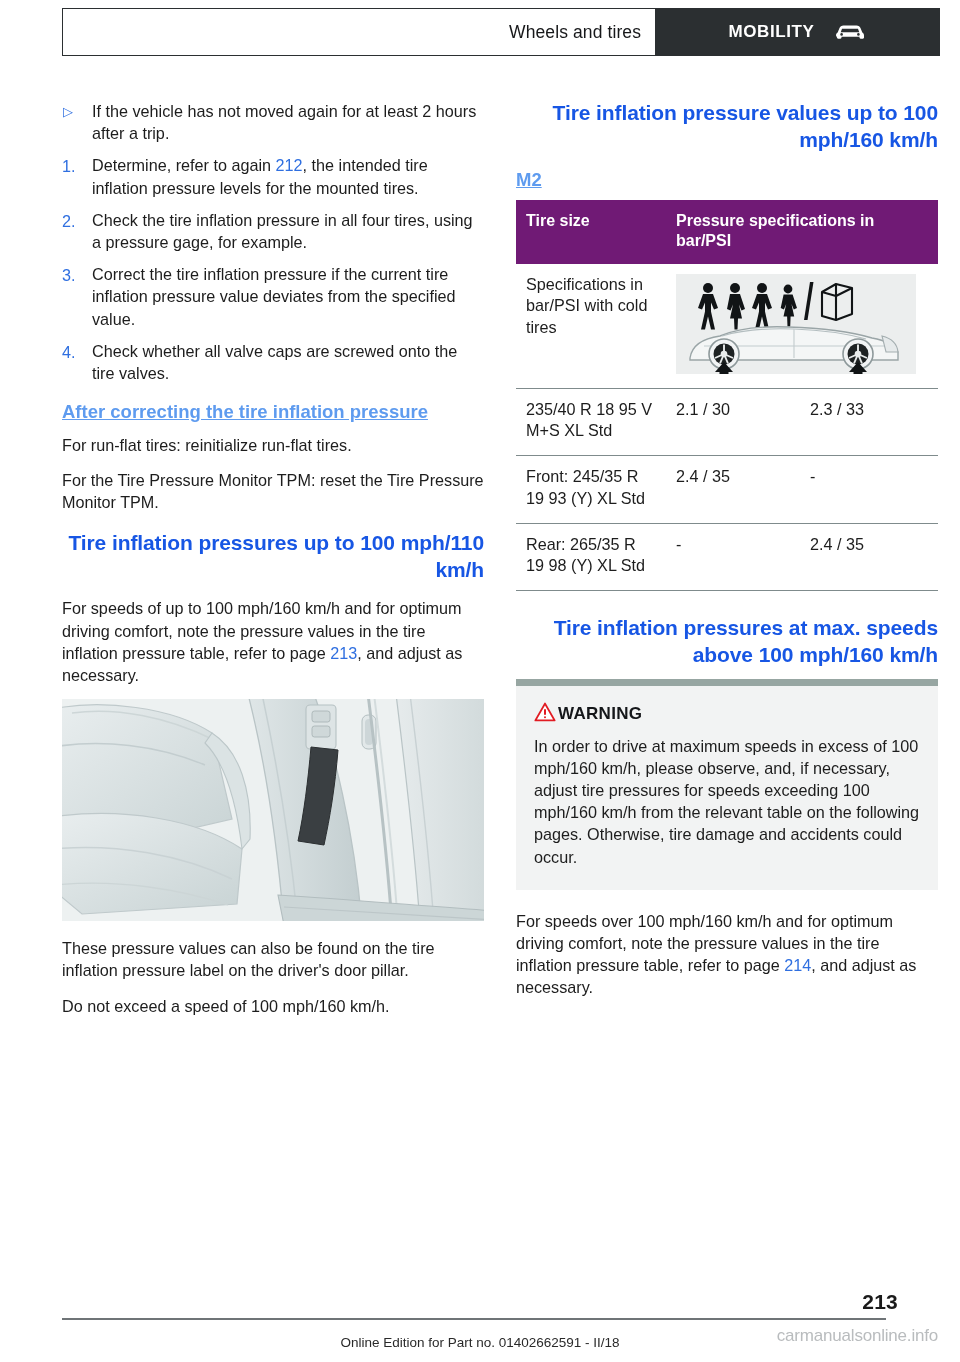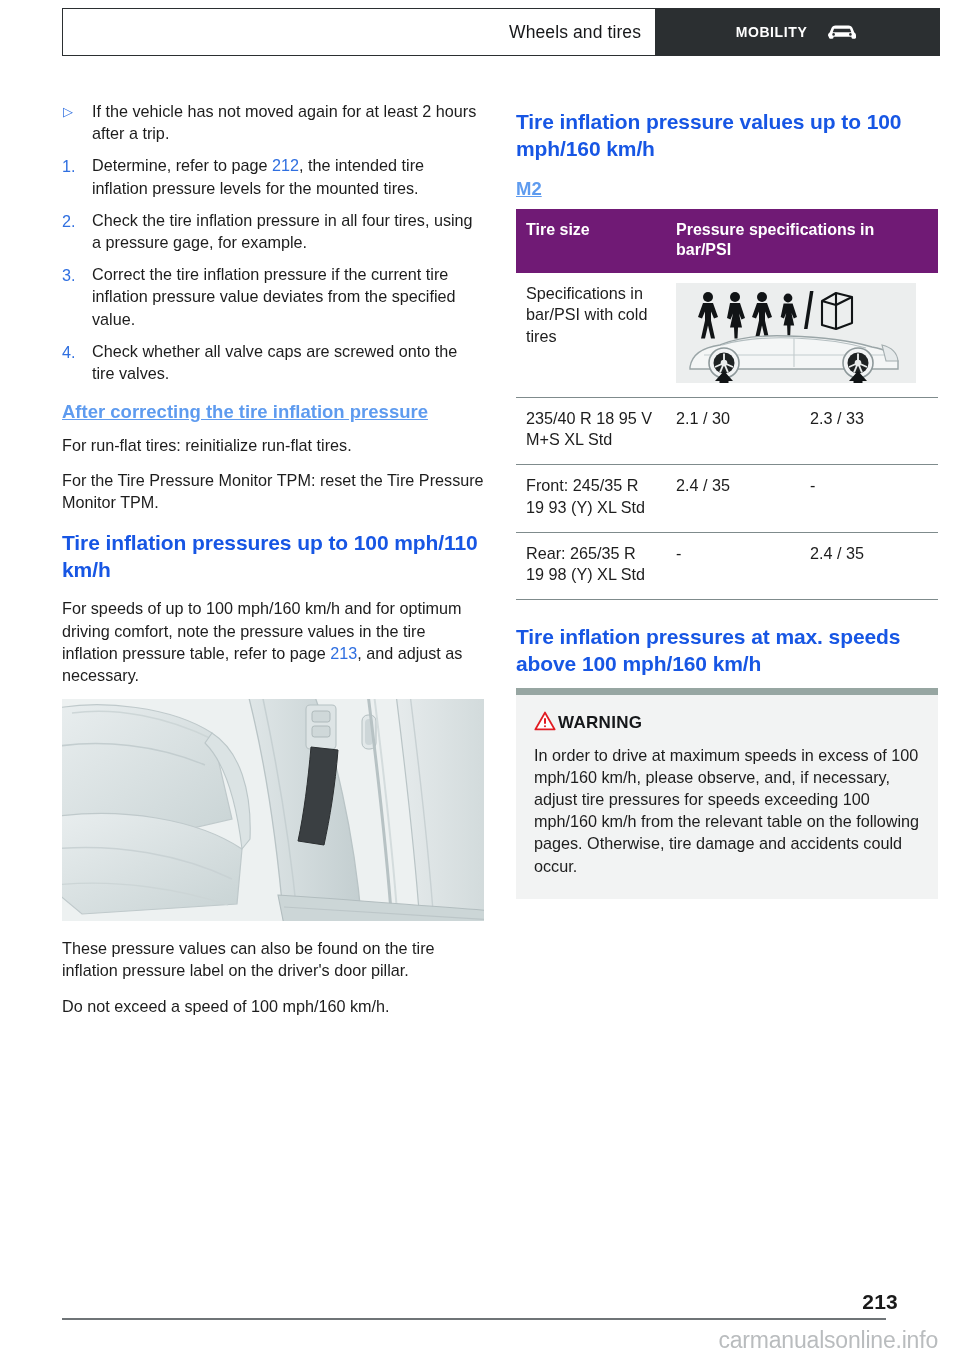--- a/index.html
+++ b/index.html
@@ -18,33 +18,33 @@
     background: #fff; display: flex; align-items: center; justify-content: flex-end;
     padding-right: 14px;
     padding-left: 8px;
   }
   .header-left .chaptext { font-size: 17.5px; color: #17181a; letter-spacing: .1px; }
   .header-right {
     width: 285px; background: #2b2f31; display: flex; align-items: center;
     justify-content: center; gap: 18px; border: 1.6px solid #2b2f31;
   }
   .header-right .sectext {
-    color: #fff; font-size: 14px; font-weight: bold; letter-spacing: .6px;
+    color: #fff; font-size: 17px; font-weight: bold; letter-spacing: .6px;
   }
   .car-icon svg { display: block; }
 
   
   .col { position: absolute; top: 100px; width: 422px; }
   .col-left  { left: 62px; }
   .col-right { left: 516px; }
 
   
   h1.head-main {
     font-size: 21px; font-weight: bold; line-height: 1.28;
-    color: #1756e4; margin: 9px 0 14px 0; letter-spacing: -.1px;
+    color: #1756e4; margin: 0 0 14px 0; letter-spacing: -.1px; text-align: right;
   }
   h2.head-sub {
     font-size: 18.5px; font-weight: bold; line-height: 1.3;
     color: #5e9bef; margin: 0 0 10px 0; text-decoration: underline;
   }
   h2.head-sub.tight { margin-bottom: 8px; }
   p.body {
     font-size: 16.2px; line-height: 1.37; color: #1d1d1d; margin: 0 0 13px 0;
   }
   .pageref { color: #2f6fe0; }
@@ -102,22 +102,22 @@
   }
   .footrule {
     position: absolute; left: 62px; bottom: 42px; width: 824px;
     height: 1.6px; background: #6f7477;
   }
   .footline {
     position: absolute; left: 0; bottom: 12px; width: 960px; text-align: center;
     font-size: 13.5px; color: #2a2a2a;
   }
   .watermark {
-    position: absolute; right: 22px; bottom: 8px;
-    font-size: 23px; color: #b9bcbe; letter-spacing: -.2px;
+    position: absolute; right: 22px; bottom: 16px;
+    font-size: 17px; color: #b9bcbe; letter-spacing: -.2px;
   }
 </style>
 </head>
 <body>
 
 <div class="page">
 
   <div class="header">
     <div class="header-left">
       <span class="chaptext">Wheels and tires</span>
@@ -140,21 +140,21 @@
     <ul class="bullets">
       <li class="li-row">
         <span class="li-mark tri">▷</span>
         <span class="li-text">If the vehicle has not moved again for at least 2 hours after a trip.</span>
       </li>
     </ul>
 
     <ol class="steps">
       <li class="li-row">
         <span class="li-mark">1.</span>
-        <span class="li-text"><span>Determine, refer to page </span><span class="pageref">212</span><span>, the intended tire inflation pressure levels for the mounted tires.</span></span>
+        <span class="li-text"><span>Determine, refer to again </span><span class="pageref">212</span><span>, the intended tire inflation pressure levels for the mounted tires.</span></span>
       </li>
       <li class="li-row">
         <span class="li-mark">2.</span>
         <span class="li-text">Check the tire inflation pressure in all four tires, using a pressure gage, for example.</span>
       </li>
       <li class="li-row">
         <span class="li-mark">3.</span>
         <span class="li-text">Correct the tire inflation pressure if the current tire inflation pressure value deviates from the specified value.</span>
       </li>
       <li class="li-row">
@@ -340,19 +340,21 @@
               <rect x="10" y="7" width="2" height="6" rx="1" fill="#e11b22"></rect>
               <rect x="10" y="14.3" width="2" height="2" rx="1" fill="#e11b22"></rect>
             </svg>
           </span>
           <span class="wtxt">WARNING</span>
         </div>
         <p>In order to drive at maximum speeds in excess of 100 mph/160 km/h, please observe, and, if necessary, adjust tire pressures for speeds exceeding 100 mph/160 km/h from the relevant table on the following pages. Otherwise, tire damage and accidents could occur.</p>
       </div>
     </div>
 
+    <p class="body"><span>For speeds over 100 mph/160 km/h and for optimum driving comfort, note the pressure values in the tire inflation pressure table, refer to page </span><span class="pageref">214</span><span>, and adjust as necessary.</span></p>
   </div>
 
   <div class="pagenum">213</div>
   <div class="footrule"></div>
+  <div class="footline">Online Edition for Part no. 01402662591 - II/18</div>
   <div class="watermark">carmanualsonline.info</div>
 
 </div>
 
 </body></html>

